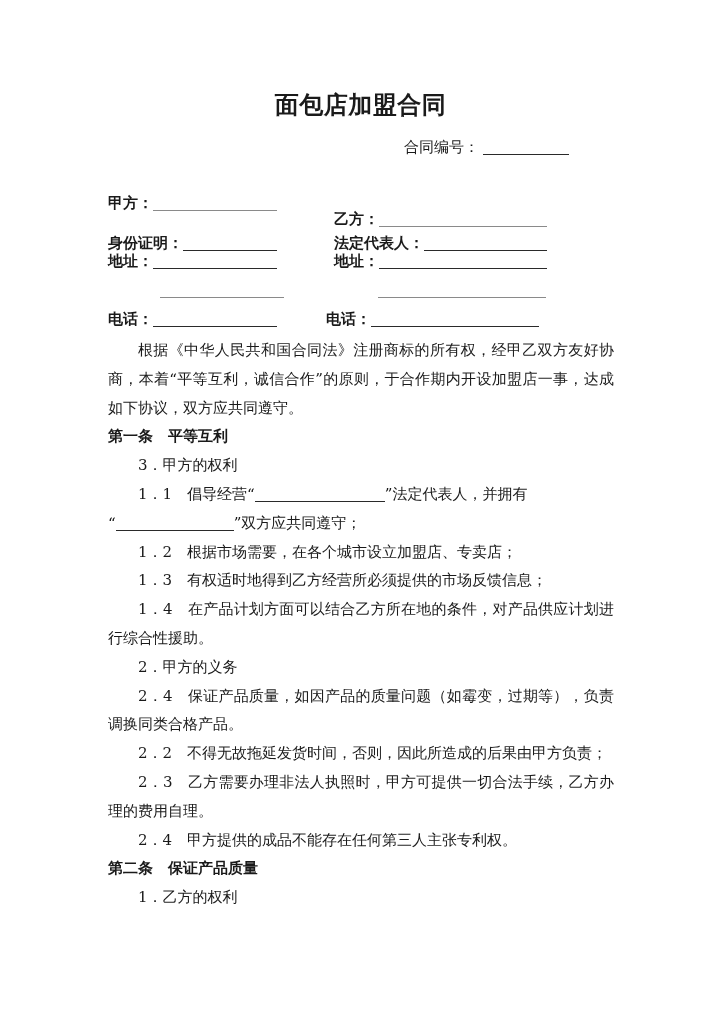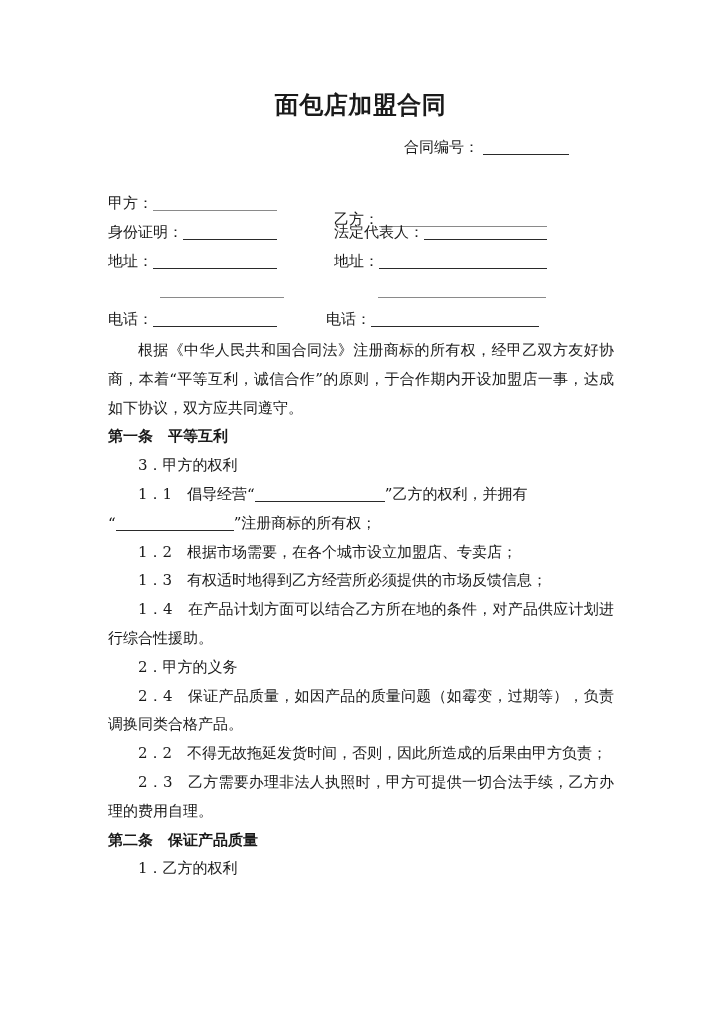--- a/index.html
+++ b/index.html
@@ -67,21 +67,21 @@
     left: 0;
     width: 721px;
     height: 29px;
   }
   .pcell {
     position: absolute;
     font-size: 15px;
     line-height: 20px;
     white-space: nowrap;
   }
-  .pcell .lbl { display: inline-block; }
+  .pcell .lbl { display: inline-block; font-weight: bold; }
   .pcell .rule {
     display: inline-block;
     border-bottom: 1px solid #2a2a2a;
     vertical-align: -3px;
   }
   .pcell.gray .rule { border-bottom-color: #8a8a8a; }
 
   
   .body-text {
     position: absolute;
@@ -129,21 +129,21 @@
 
     <div class="party-row" style="top:0px;">
       <div class="pcell gray" style="left:108px; top:0px;">
         <span class="lbl">甲方：</span><span class="rule" style="width:124px;"></span>
       </div>
       <div class="pcell gray" style="left:334px; top:16px;">
         <span class="lbl">乙方：</span><span class="rule" style="width:168px;"></span>
       </div>
     </div>
 
-    <div class="party-row" style="top:29px;">
+    <div class="party-row" style="top:40px;">
       <div class="pcell" style="left:108px; top:0px;">
         <span class="lbl">身份证明：</span><span class="rule" style="width:94px;"></span>
       </div>
       <div class="pcell" style="left:334px; top:0px;">
         <span class="lbl">法定代表人：</span><span class="rule" style="width:123px;"></span>
       </div>
     </div>
 
     <div class="party-row" style="top:58px;">
       <div class="pcell" style="left:108px; top:0px;">
@@ -176,37 +176,38 @@
 
   <div class="body-text">
 
     <p class="indent2">根据《中华人民共和国合同法》注册商标的所有权，经甲乙双方友好协商，本着“平等互利，诚信合作”的原则，于合作期内开设加盟店一事，达成如下协议，双方应共同遵守。</p>
 
     <p class="heading">第一条　平等互利</p>
 
     <p class="item">3．甲方的权利</p>
 
     <p class="item">
-      <span>1．1</span><span class="gap-md"></span><span>倡导经营“</span><span class="ul-blank ul-w130"></span><span>”乙方的权利，并拥有</span><br><span>“</span><span class="ul-blank ul-w118"></span><span>”注册商标的所有权；</span>
+      <span>1．1</span><span class="gap-md"></span><span>倡导经营“</span><span class="ul-blank ul-w130"></span><span>”法定代表人，并拥有</span><br><span>“</span><span class="ul-blank ul-w118"></span><span>”双方应共同遵守；</span>
     </p>
 
     <p class="item">1．2　根据市场需要，在各个城市设立加盟店、专卖店；</p>
 
     <p class="item">1．3　有权适时地得到乙方经营所必须提供的市场反馈信息；</p>
 
     <p class="item">1．4　在产品计划方面可以结合乙方所在地的条件，对产品供应计划进行综合性援助。</p>
 
     <p class="item">2．甲方的义务</p>
 
     <p class="item">2．4　保证产品质量，如因产品的质量问题（如霉变，过期等），负责调换同类合格产品。</p>
 
     <p class="item">2．2　不得无故拖延发货时间，否则，因此所造成的后果由甲方负责；</p>
 
     <p class="item">2．3　乙方需要办理非法人执照时，甲方可提供一切合法手续，乙方办理的费用自理。</p>
 
+    <p class="item">2．4　甲方提供的成品不能存在任何第三人主张专利权。</p>
 
     <p class="heading">第二条　保证产品质量</p>
 
     <p class="item">1．乙方的权利</p>
 
 
   </div>
 
 </div>
 

